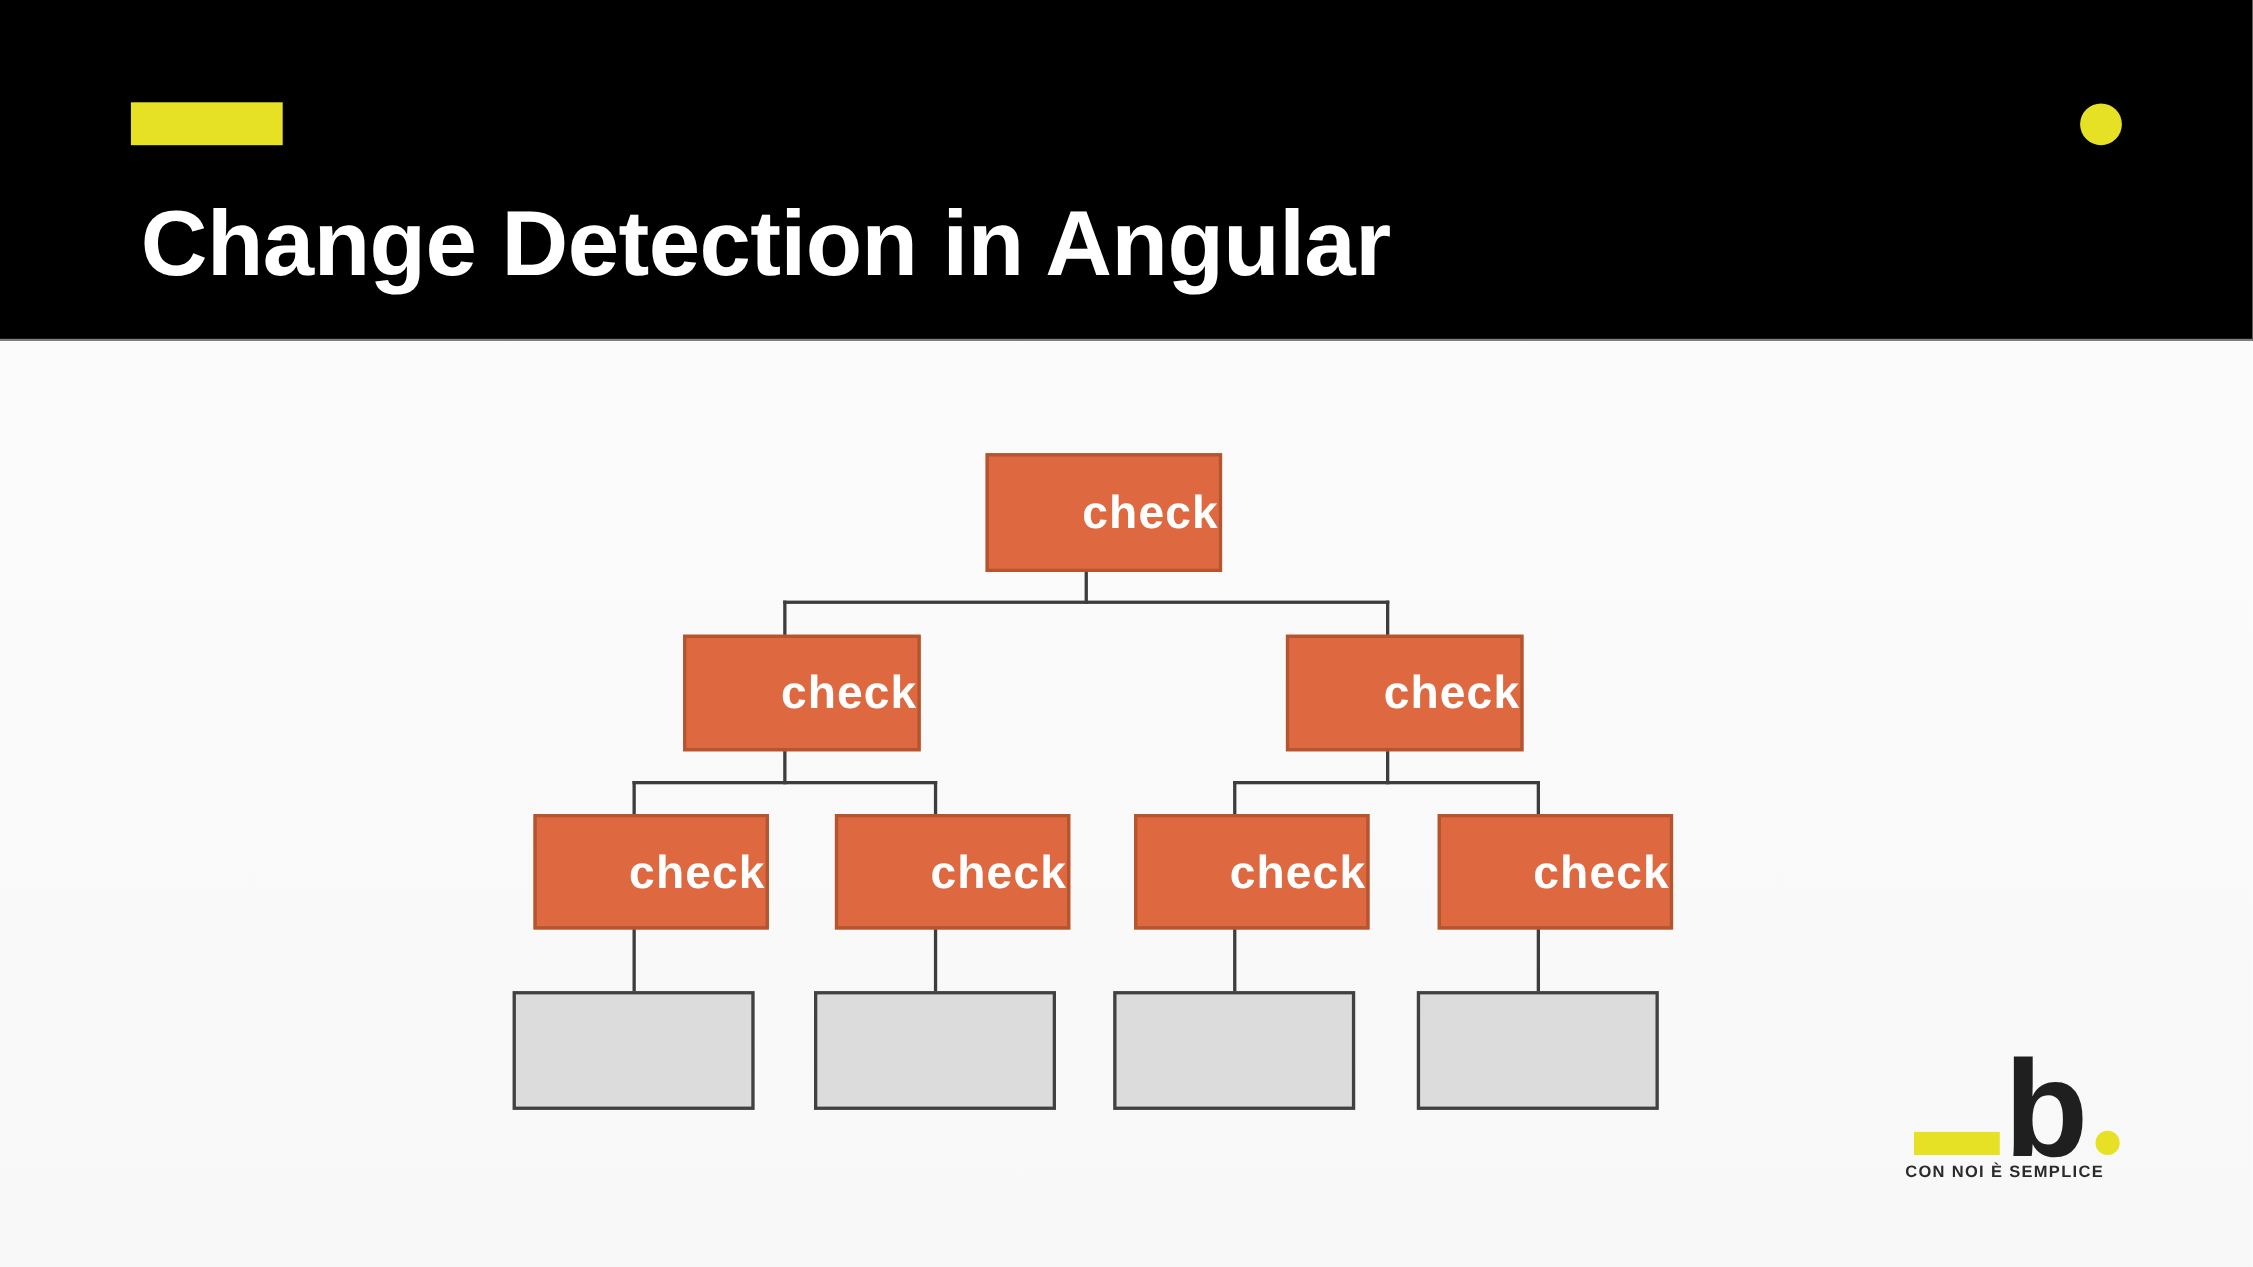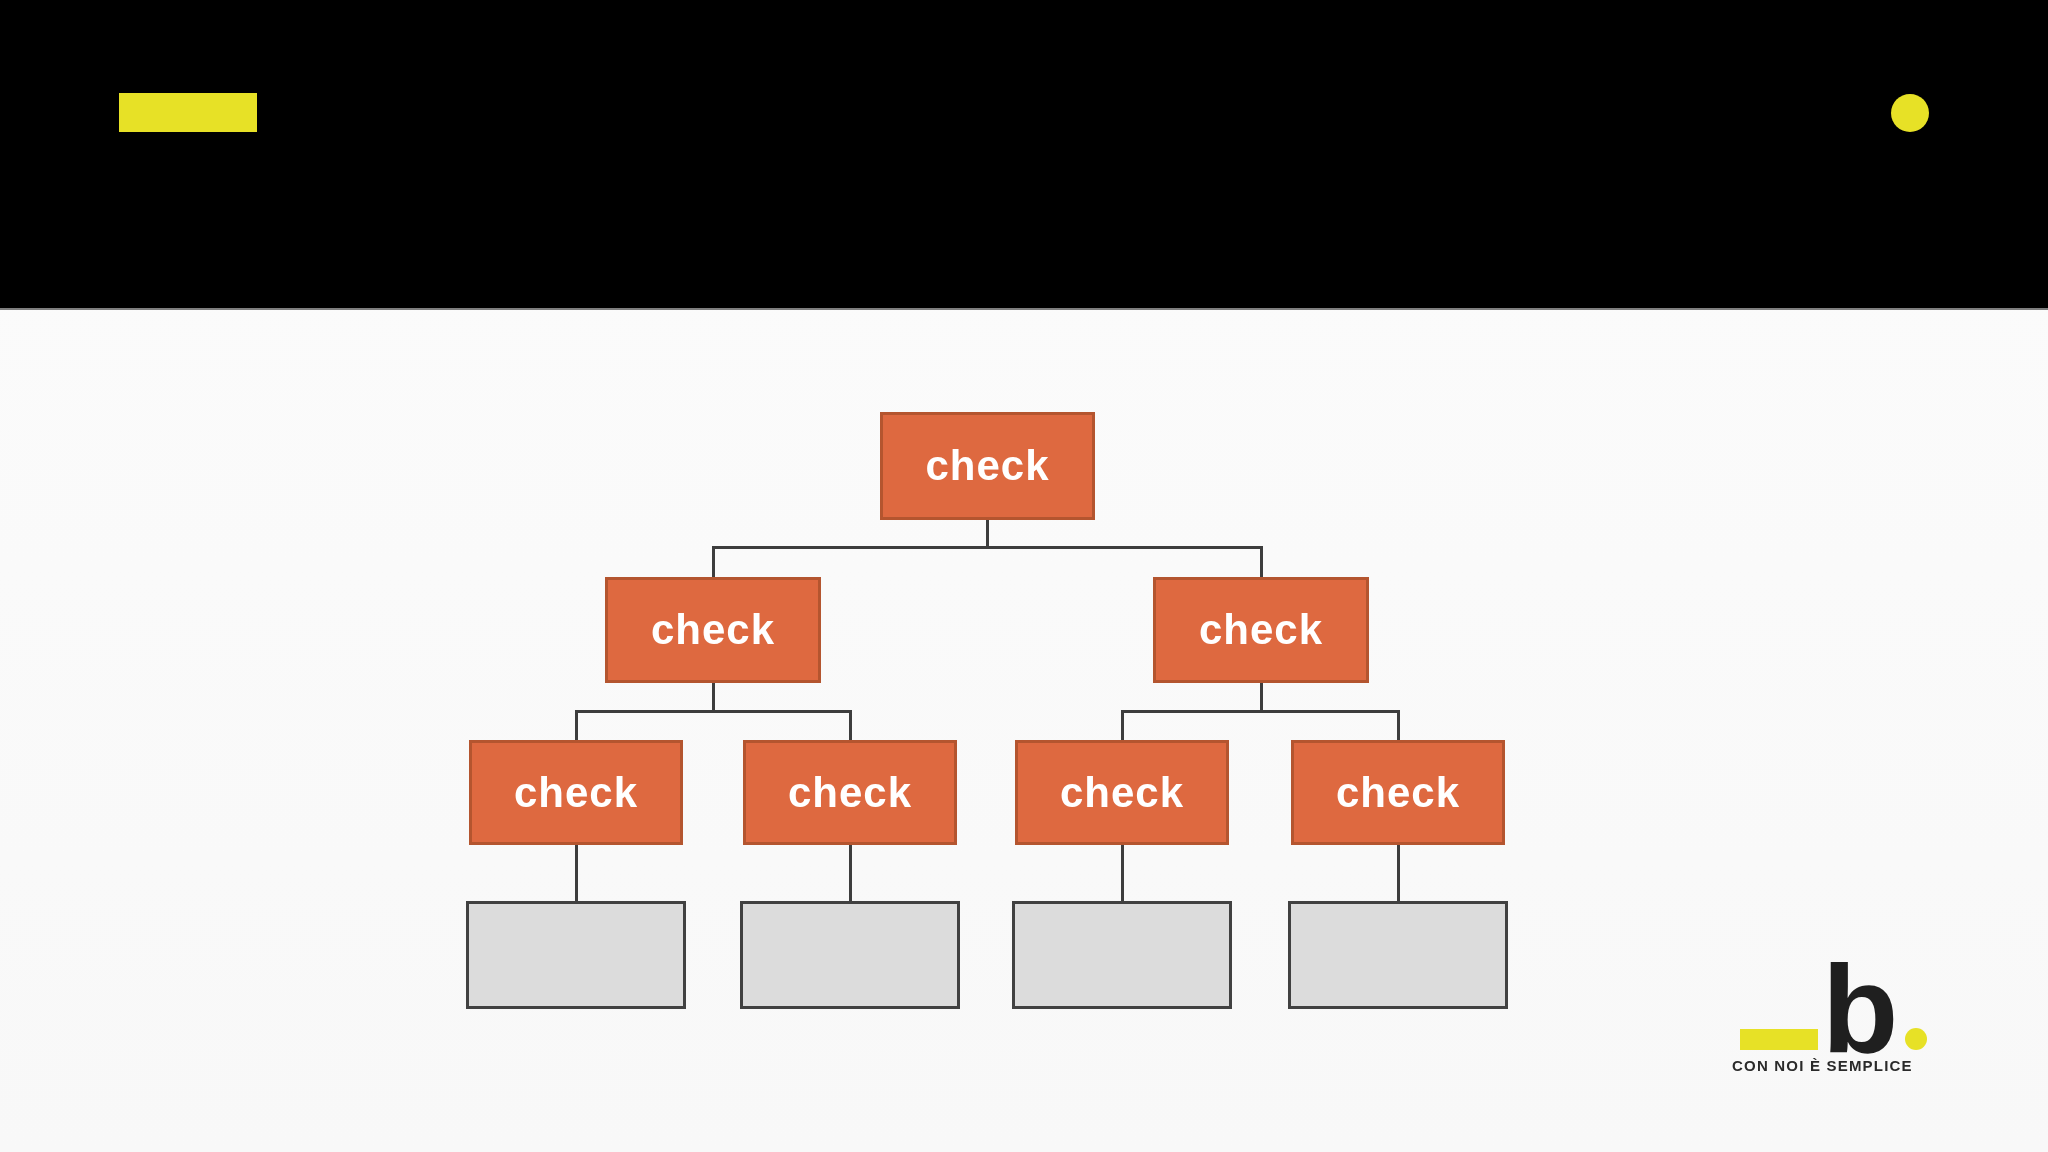--- a/index.html
+++ b/index.html
@@ -24,23 +24,23 @@
           background:var(--header-bg);border-bottom:2px solid #7e7e7e;}
   .accent-bar{position:absolute;left:119px;top:93px;width:138px;height:39px;
               background:var(--accent-yellow);}
   .accent-dot{position:absolute;left:1891px;top:94px;width:38px;height:38px;
               border-radius:50%;background:var(--accent-yellow);}
   .page-title{position:absolute;left:128px;top:179px;
               font-size:84px;font-weight:700;letter-spacing:-0.5px;line-height:1;
               color:var(--title-color);white-space:nowrap;}
 
   
-  .node{position:absolute;display:flex;align-items:center;justify-content:center;
+  .node{position:absolute;display:flex;align-items:center;justify-content:flex-end;
         background:var(--box-orange);border:3px solid var(--box-orange-border);
-        color:#fff;font-size:42px;font-weight:700;letter-spacing:1px;}
+        color:#fff;font-size:42px;font-weight:700;letter-spacing:1px;margin-left:16px;}
   .leaf{position:absolute;background:var(--leaf-gray);border:3px solid var(--leaf-gray-border);}
   .line{position:absolute;background:var(--connector);}
 
   .n-root{left:880px;top:412px;width:215px;height:108px;}
   .n-l2a {left:605px;top:577px;width:216px;height:106px;}
   .n-l2b {left:1153px;top:577px;width:216px;height:106px;}
   .n-l3a {left:469px;top:740px;width:214px;height:105px;}
   .n-l3b {left:743px;top:740px;width:214px;height:105px;}
   .n-l3c {left:1015px;top:740px;width:214px;height:105px;}
   .n-l3d {left:1291px;top:740px;width:214px;height:105px;}
@@ -84,20 +84,21 @@
                 color:#2a2a2a;white-space:nowrap;}
 </style>
 </head>
 <body>
 
 <div class="slide">
 
   <div class="header">
     <div class="accent-bar"></div>
     <div class="accent-dot"></div>
+    <h1 class="page-title">Change Detection in Angular</h1>
   </div>
 
   <div>
 
     <div class="line c-root-stub"></div>
     <div class="line c-bus1"></div>
     <div class="line c-drop-l2a"></div>
     <div class="line c-drop-l2b"></div>
     <div class="line c-l2a-stub"></div>
     <div class="line c-bus2"></div>

